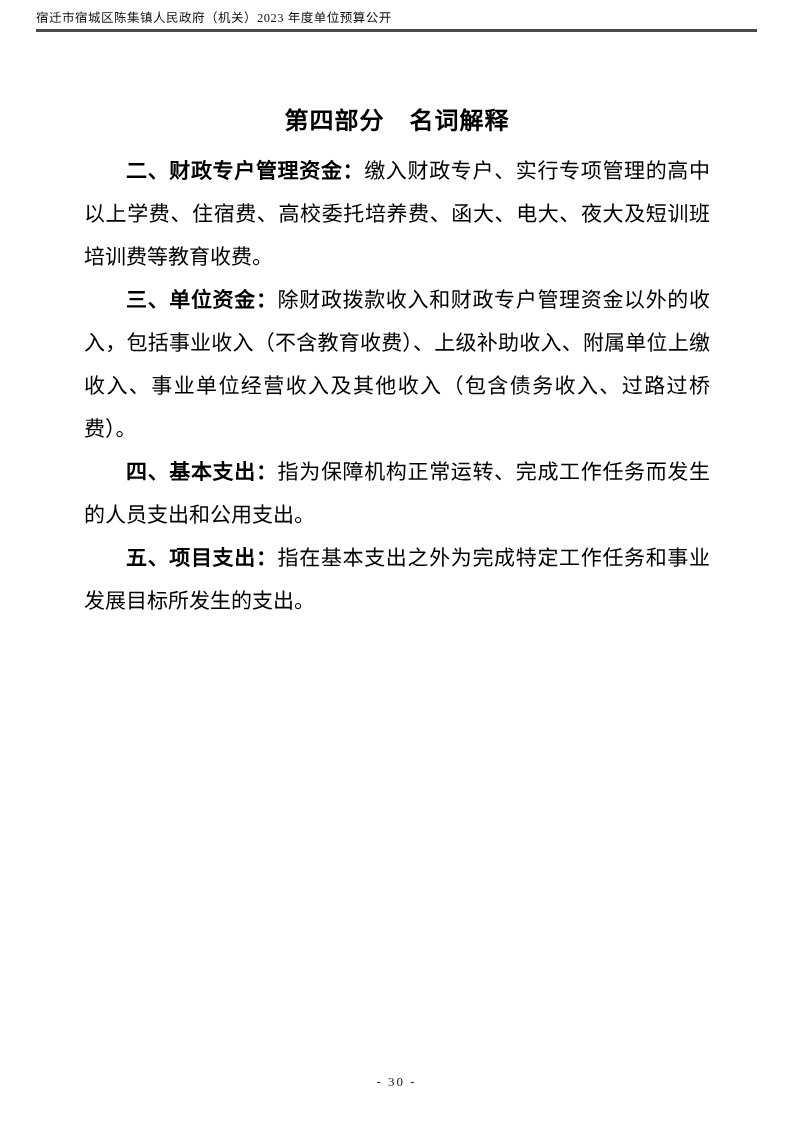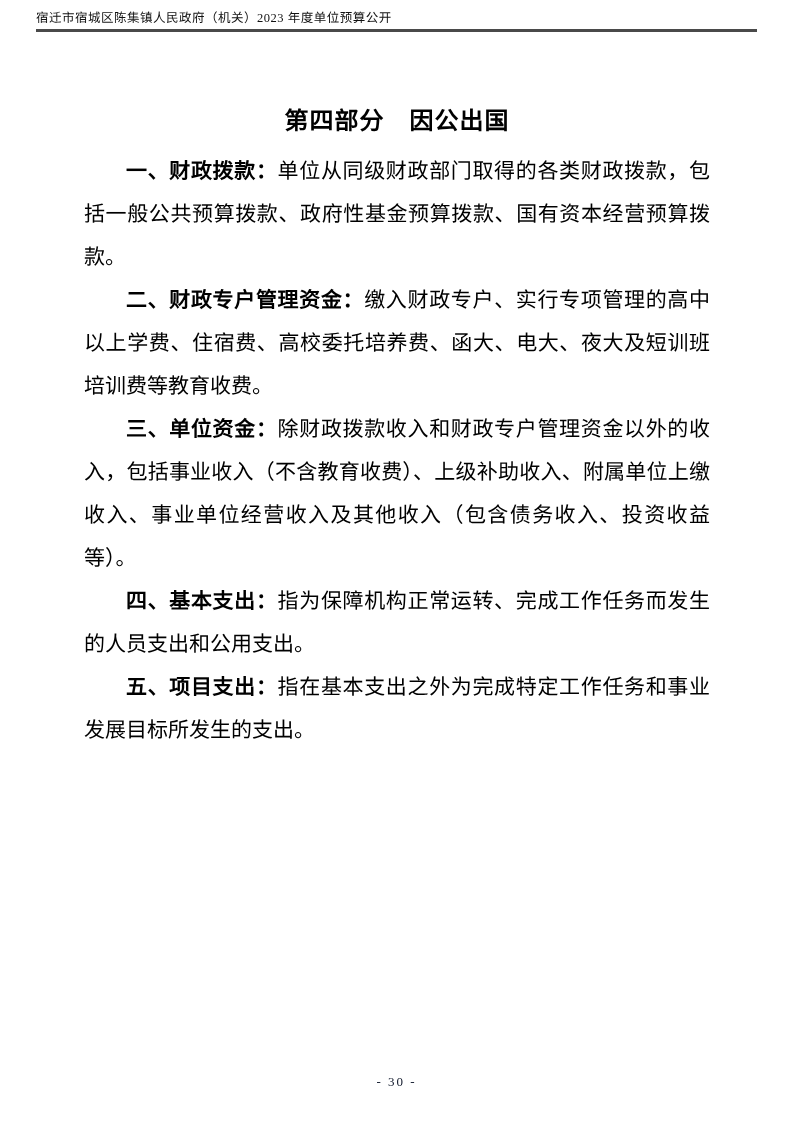--- a/index.html
+++ b/index.html
@@ -81,25 +81,24 @@
 </head>
 <body>
 
 <div class="page" style="background: rgb(255, 255, 255);">
 
   <div class="page-header" style="border-bottom-color: rgb(74, 74, 74);">
     <div class="header-title">宿迁市宿城区陈集镇人民政府（机关）2023 年度单位预算公开</div>
   </div>
 
   <div class="doc-body" style="color: rgb(0, 0, 0);">
-    <div class="section-title">第四部分　因公出国</div>
+    <div class="section-title">第四部分　名词解释</div>
     <div>
-        <div class="para"><span class="lead">一、财政拨款：</span><span>单位从同级财政部门取得的各类财政拨款，包括一般公共预算拨款、政府性基金预算拨款、国有资本经营预算拨款。</span></div>
         <div class="para"><span class="lead">二、财政专户管理资金：</span><span>缴入财政专户、实行专项管理的高中以上学费、住宿费、高校委托培养费、函大、电大、夜大及短训班培训费等教育收费。</span></div>
-        <div class="para"><span class="lead">三、单位资金：</span><span>除财政拨款收入和财政专户管理资金以外的收入，包括事业收入（不含教育收费）、上级补助收入、附属单位上缴收入、事业单位经营收入及其他收入（包含债务收入、投资收益等）。</span></div>
+        <div class="para"><span class="lead">三、单位资金：</span><span>除财政拨款收入和财政专户管理资金以外的收入，包括事业收入（不含教育收费）、上级补助收入、附属单位上缴收入、事业单位经营收入及其他收入（包含债务收入、过路过桥费）。</span></div>
         <div class="para"><span class="lead">四、基本支出：</span><span>指为保障机构正常运转、完成工作任务而发生的人员支出和公用支出。</span></div>
         <div class="para"><span class="lead">五、项目支出：</span><span>指在基本支出之外为完成特定工作任务和事业发展目标所发生的支出。</span></div>
       </div>
   </div>
 
   <div class="page-footer">
     <span class="page-number">- 30 -</span>
   </div>
 
 </div>

